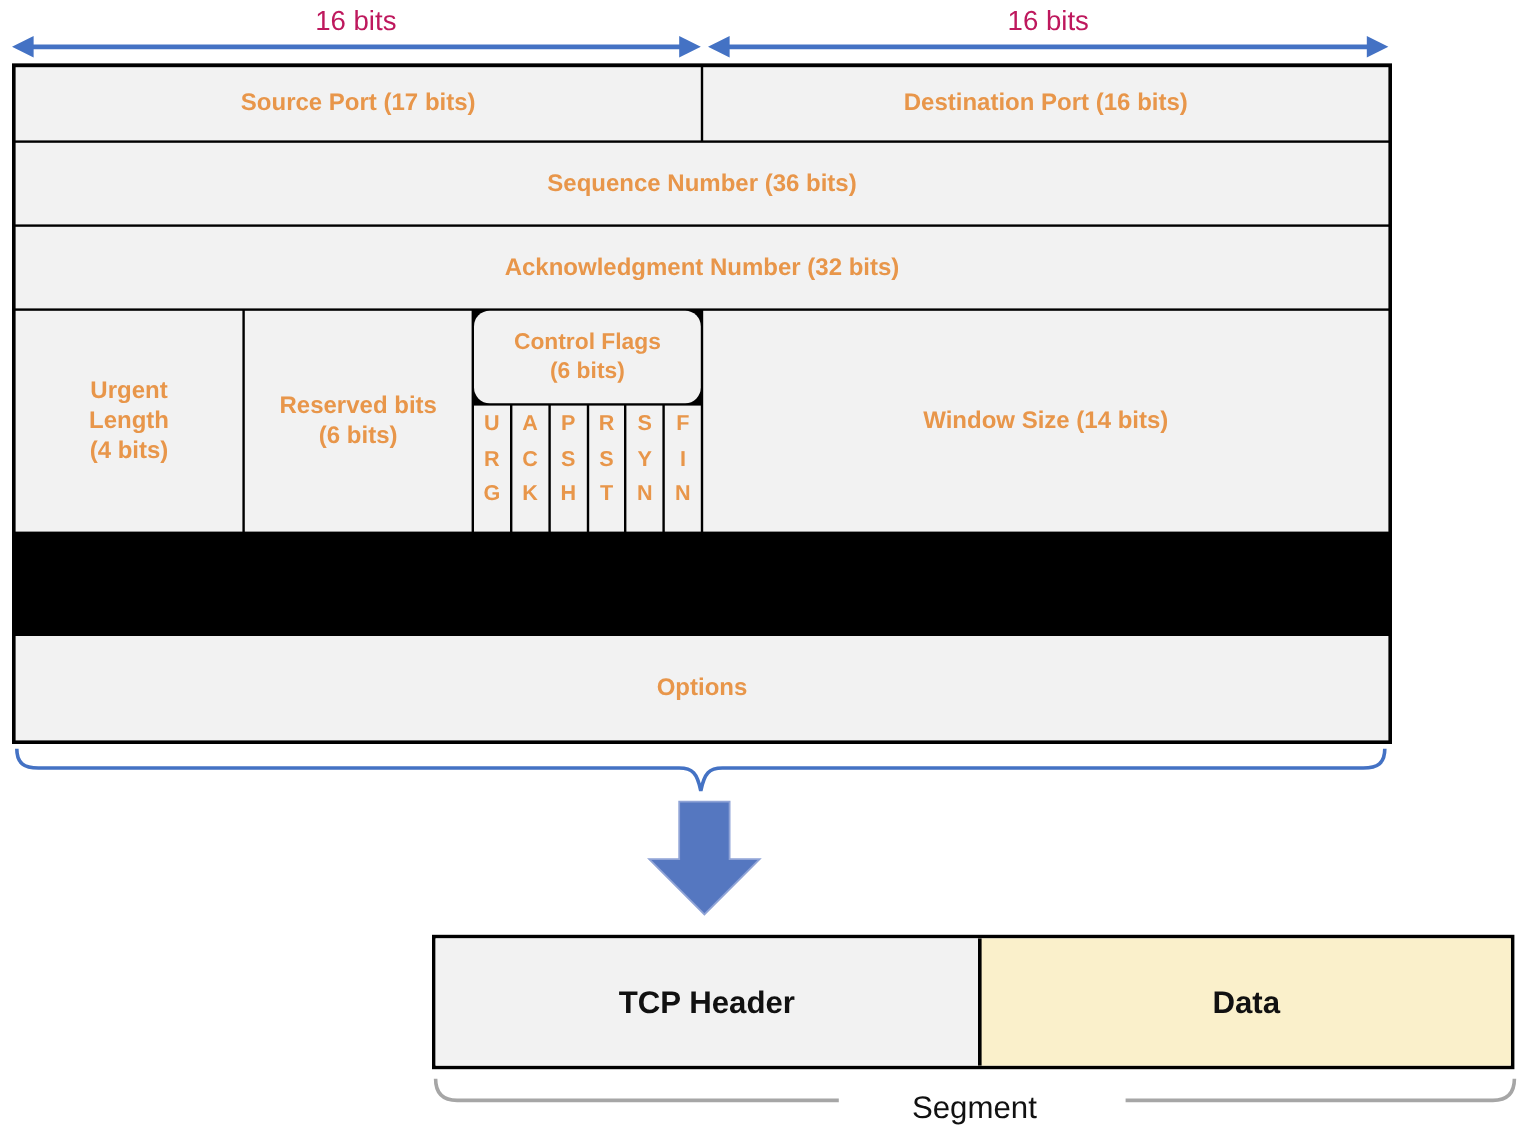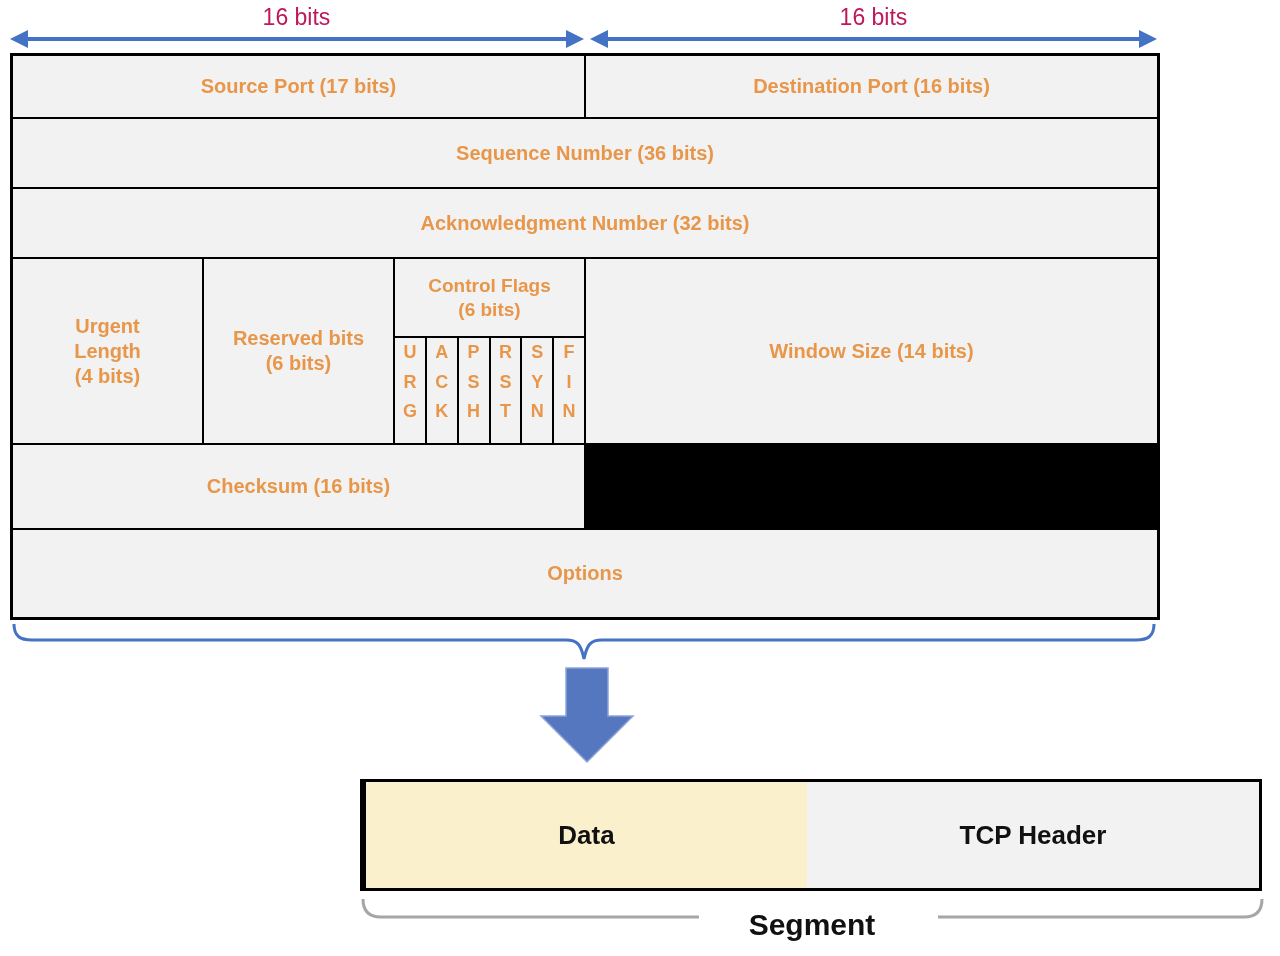--- a/index.html
+++ b/index.html
@@ -46,21 +46,21 @@
     background: #F2F2F2;
     display: flex;
     align-items: center;
     justify-content: center;
     text-align: center;
     color: #E8964A;
     font-weight: 700;
     font-size: 20px;
     line-height: 1.25;
   }
-  .cell-sm { font-size: 19px; }
+  .cell-sm { font-size: 19px; border-radius: 13px; }
   .multiline span { display: block; }
 
   .flag-cell { background: #F2F2F2; display: flex; align-items: flex-start; justify-content: center; }
   .flag-word {
     width: 15px;
     word-break: break-all;
     text-align: center;
     color: #E8964A;
     font-weight: 700;
     font-size: 18px;
@@ -80,22 +80,22 @@
     color: #111111; font-weight: 700; font-size: 26px;
   }
   .segment-cell-header { width: 452px; background: #F2F2F2; }
   .segment-cell-data   { flex: 1; background: #FAF0CB; border-left: 3px solid #000000; }
 
   .segment-label {
     position: absolute;
     left: 697px; top: 908px;
     width: 230px;
     text-align: center;
-    font-size: 30px;
-    font-weight: 700;
+    font-size: 26px;
+    font-weight: 400;
     color: #111111;
   }
   svg { display: block; }
 </style>
 </head>
 <body>
 
 <div class="stage">
 
   <div class="ruler-label ruler-label-left">16 bits</div>
@@ -164,37 +164,36 @@
           </div>
           <div class="flag-cell">
             <div class="flag-word">FIN</div>
           </div>
         </div>
       </div>
       <div class="cell">Window Size (14 bits)</div>
     </div>
 
     <div class="row-split">
-      <div class="cell">Checksum (16 bits)</div>
     </div>
 
     <div class="cell">Options</div>
   </div>
 
   <svg class="abs" style="left:0;top:618px;" width="1280" height="50">
     <path d="M14,6 C14,18 20,22 32,22 L566,22 C577,22 581,26 584,41 C587,26 591,22 602,22 L1136,22 C1148,22 1154,18 1154,6" fill="none" stroke="#4472C4" stroke-width="3"></path>
   </svg>
 
   <svg class="abs" style="left:520px;top:664px;" width="140" height="104">
     <polygon points="46,4 88,4 88,52 113,52 67,98 21,52 46,52" fill="#5577C0" stroke="#8FA3D6" stroke-width="1.5"></polygon>
   </svg>
 
   <div class="segment-box">
+    <div class="segment-cell segment-cell-header">TCP Header</div>
     <div class="segment-cell segment-cell-data">Data</div>
-    <div class="segment-cell segment-cell-header">TCP Header</div>
   </div>
 
   <svg class="abs" style="left:0;top:890px;" width="1280" height="40">
     <path d="M363,9 C363,21 369,27 381,27 L699,27" fill="none" stroke="#A6A6A6" stroke-width="3"></path>
     <path d="M938,27 L1244,27 C1256,27 1262,21 1262,9" fill="none" stroke="#A6A6A6" stroke-width="3"></path>
   </svg>
 
   <div class="segment-label">Segment</div>
 
 </div>

